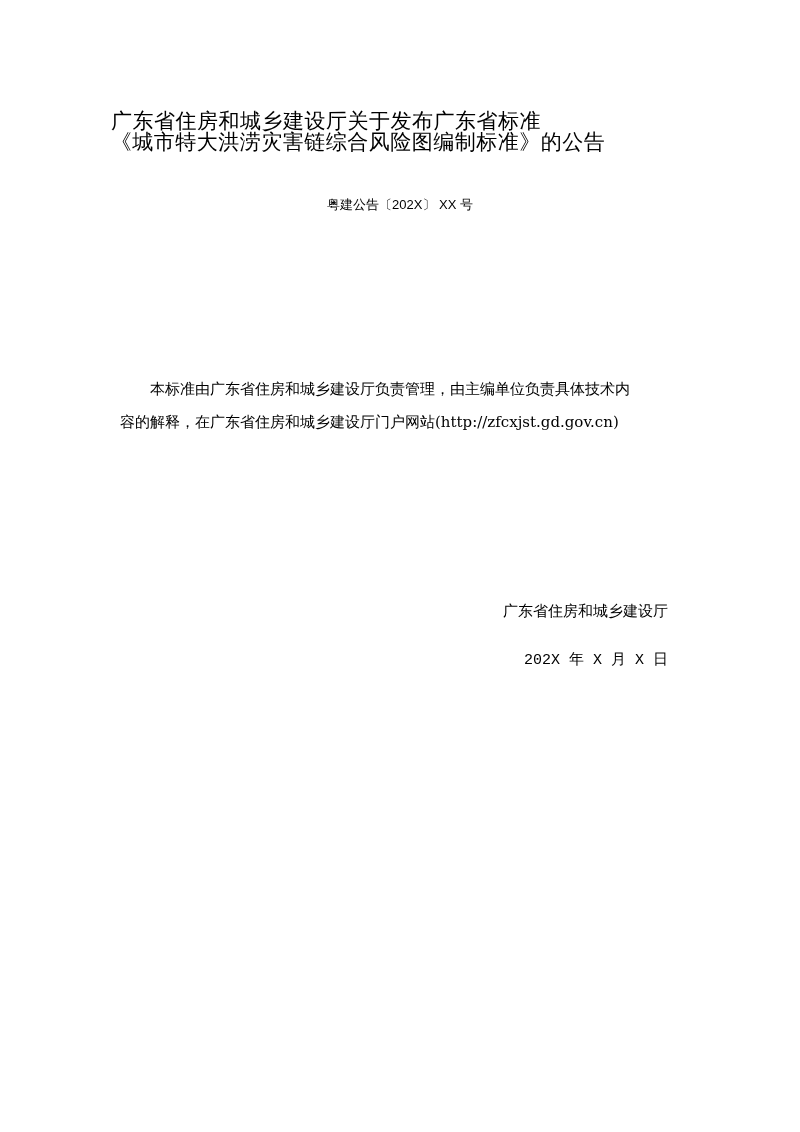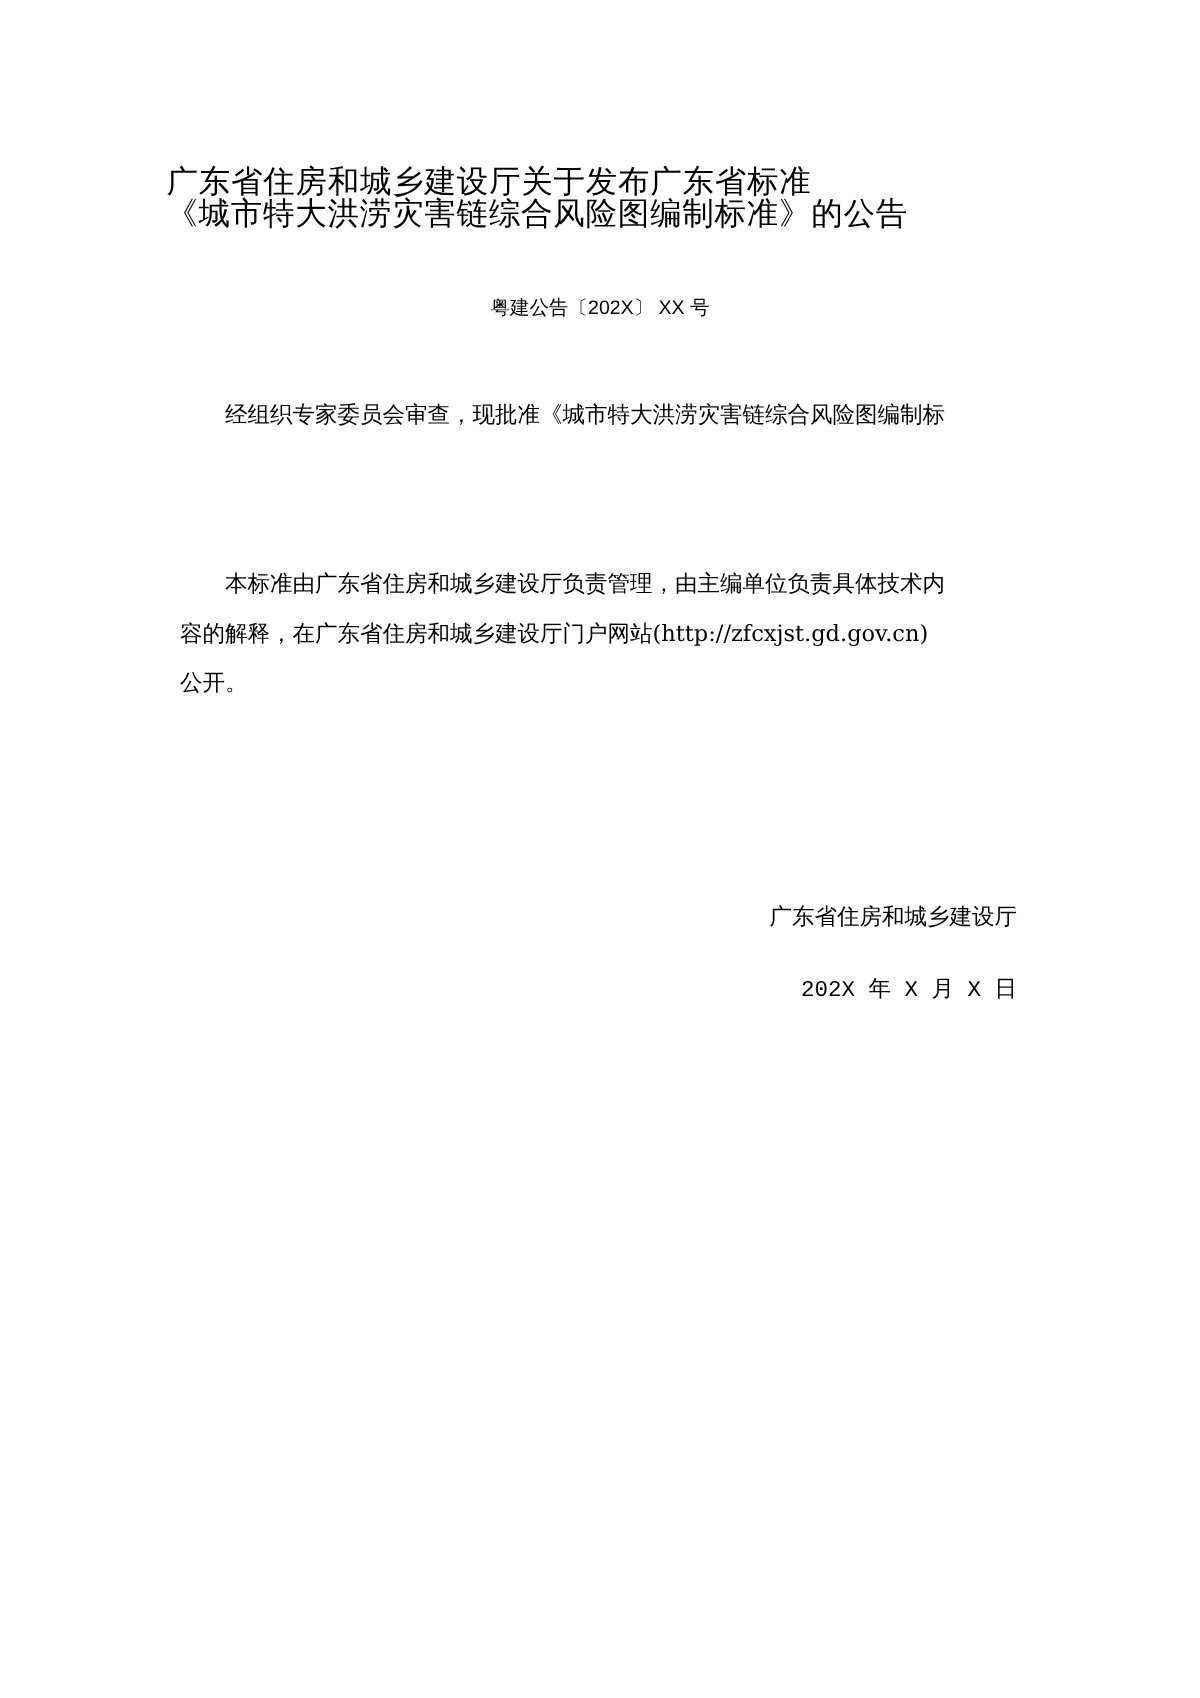--- a/index.html
+++ b/index.html
@@ -49,42 +49,40 @@
     .para span.line {
       display: block;
       white-space: nowrap;
       height: 33px;
     }
     .para span.indent { padding-left: 30px; }
     #para1 { top: 260px; }
     #para2 { top: 373px; }
     .sign {
       position: absolute;
-      right: 122px;
+      right: 132px;
       text-align: right;
       font-size: 15px;
       white-space: nowrap;
     }
     #sign-org { top: 602px; font-family: "DejaVu Sans", sans-serif; }
     #sign-date { top: 650px; font-family: Liberation Mono, monospace; }
   </style>
 </head>
 <body>
 
 <div>
   <div id="title1" class="title-line">广东省住房和城乡建设厅关于发布广东省标准</div>
   <div id="title2" class="title-line">《城市特大洪涝灾害链综合风险图编制标准》的公告</div>
 
   <div class="doc-number">粤建公告〔202X〕 XX 号</div>
 
   <div id="para1" class="para">
-    <span class="line indent">经组织专家委员会审查，现批准《城市特大洪涝灾害链综合风险图编制标</span>
   </div>
 
   <div id="para2" class="para">
     <span class="line indent">本标准由广东省住房和城乡建设厅负责管理，由主编单位负责具体技术内</span>
     <span class="line">容的解释，在广东省住房和城乡建设厅门户网站(http://zfcxjst.gd.gov.cn)</span>
-    <span class="line">公开。</span>
   </div>
 
   <div id="sign-org" class="sign">广东省住房和城乡建设厅</div>
   <div id="sign-date" class="sign">202X 年 X 月 X 日</div>
 </div>
 
 </body></html>

